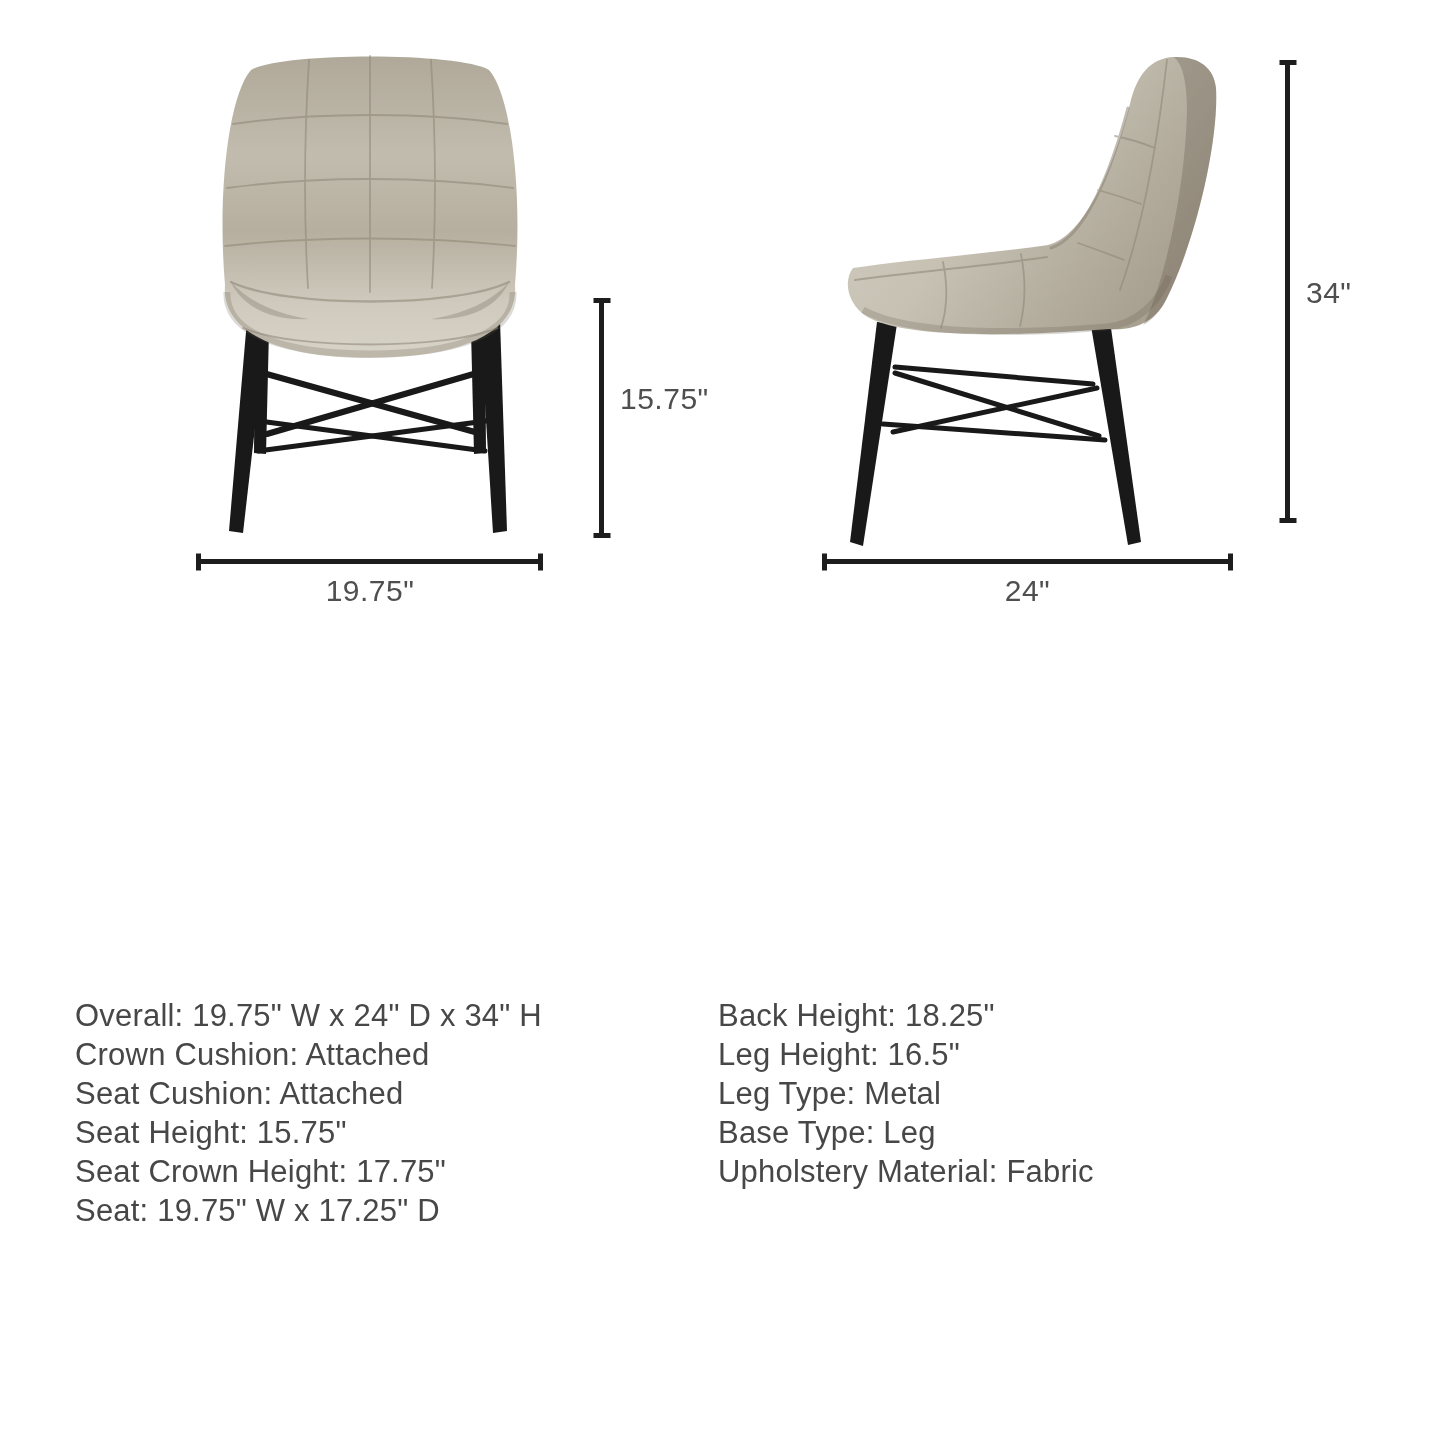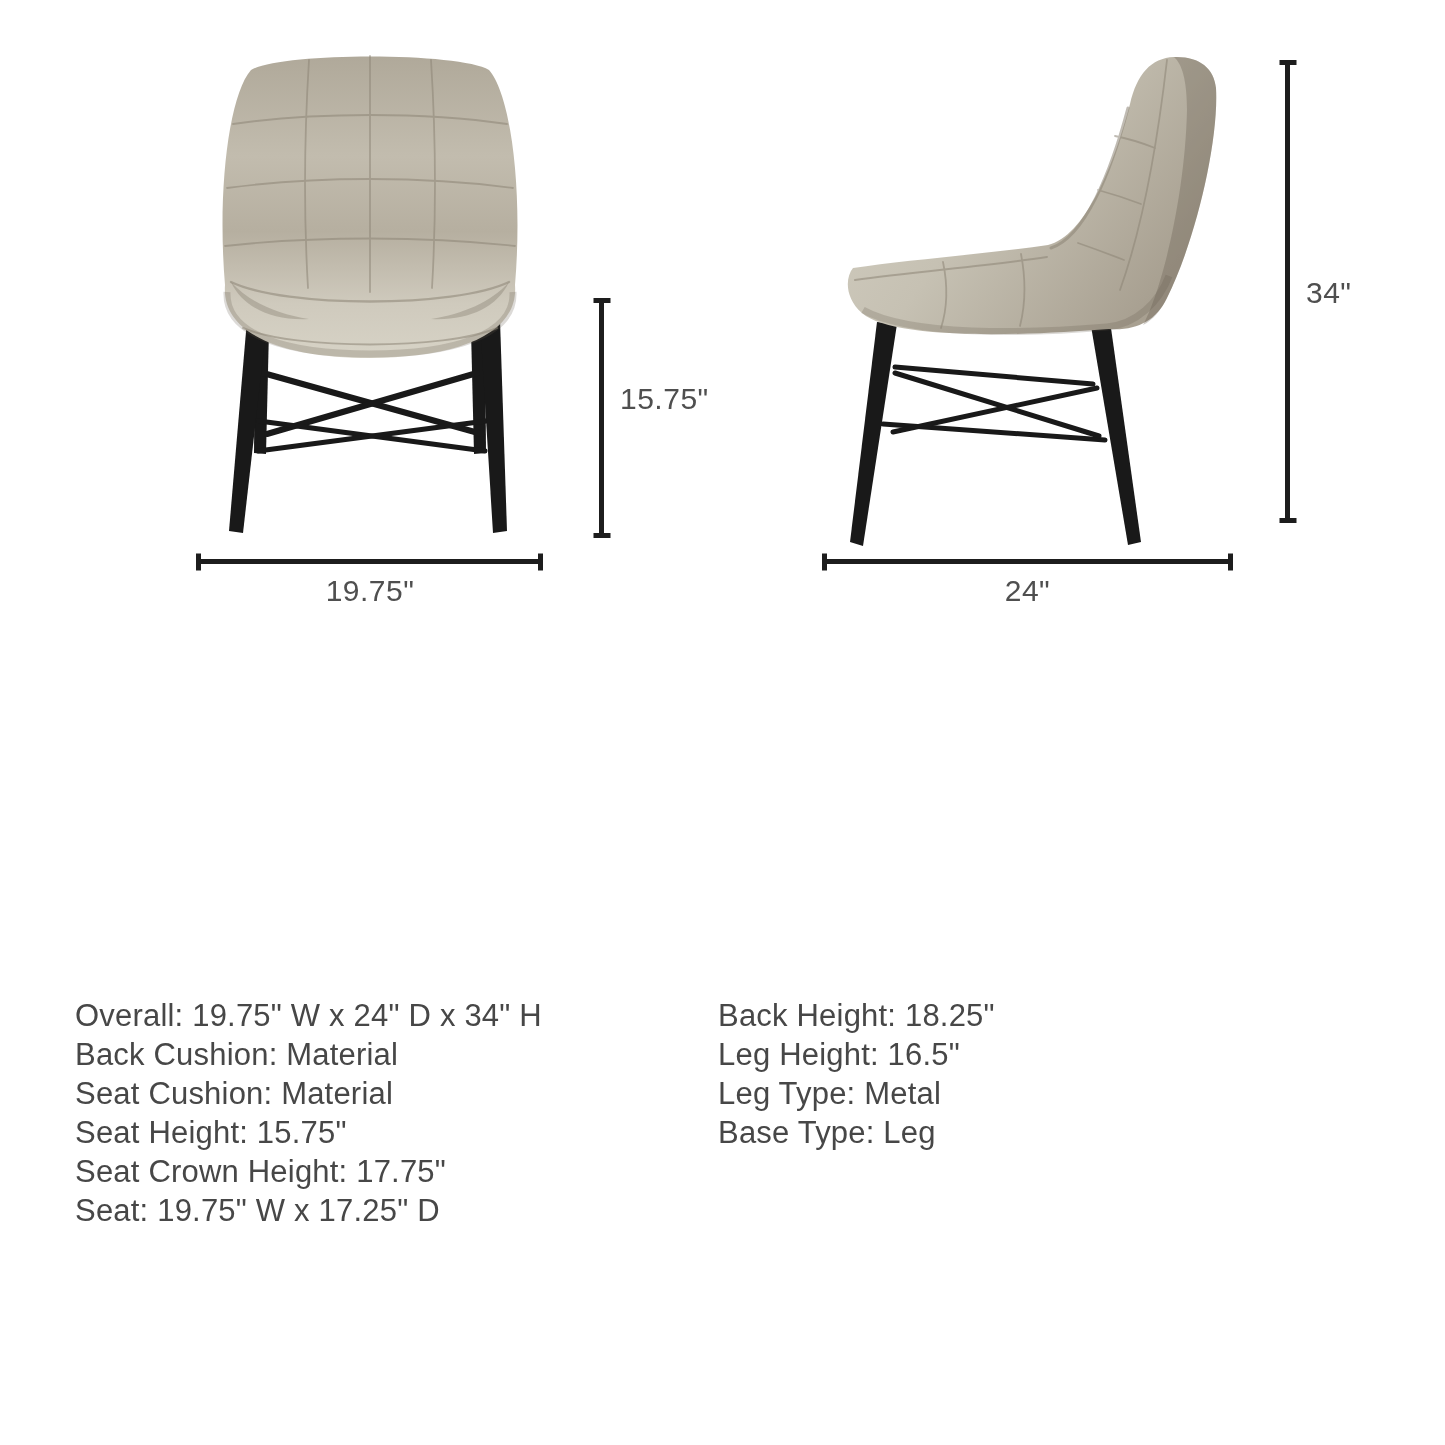--- a/index.html
+++ b/index.html
@@ -163,27 +163,28 @@
 
   <div class="dim dim-h" style="left: 822px; top: 559px; width: 411px; color: rgb(29, 29, 29);">
     <span class="bar"></span>
       <span class="cap left"></span>
       <span class="cap right"></span>
   </div>
   <div class="dim-label" style="left: 955px; top: 574px; width: 145px; text-align: center; color: rgb(79, 79, 79);">24"</div>
 
   <div class="specs" style="left: 75px; top: 996px; color: rgb(71, 71, 71);">
     <div class="spec-line">Overall: 19.75" W x 24" D x 34" H</div>
-    <div class="spec-line">Back Cushion: Material</div>
-    <div class="spec-line">Seat Cushion: Material</div>
+    <div class="spec-line">Crown Cushion: Attached</div>
+    <div class="spec-line">Seat Cushion: Attached</div>
     <div class="spec-line">Seat Height: 15.75"</div>
     <div class="spec-line">Seat Crown Height: 17.75"</div>
     <div class="spec-line">Seat: 19.75" W x 17.25" D</div>
   </div>
 
   <div class="specs" style="left: 718px; top: 996px; color: rgb(71, 71, 71);">
     <div class="spec-line">Back Height: 18.25"</div>
     <div class="spec-line">Leg Height: 16.5"</div>
     <div class="spec-line">Leg Type: Metal</div>
     <div class="spec-line">Base Type: Leg</div>
+    <div class="spec-line">Upholstery Material: Fabric</div>
   </div>
 
 </div>
 
 </body></html>

